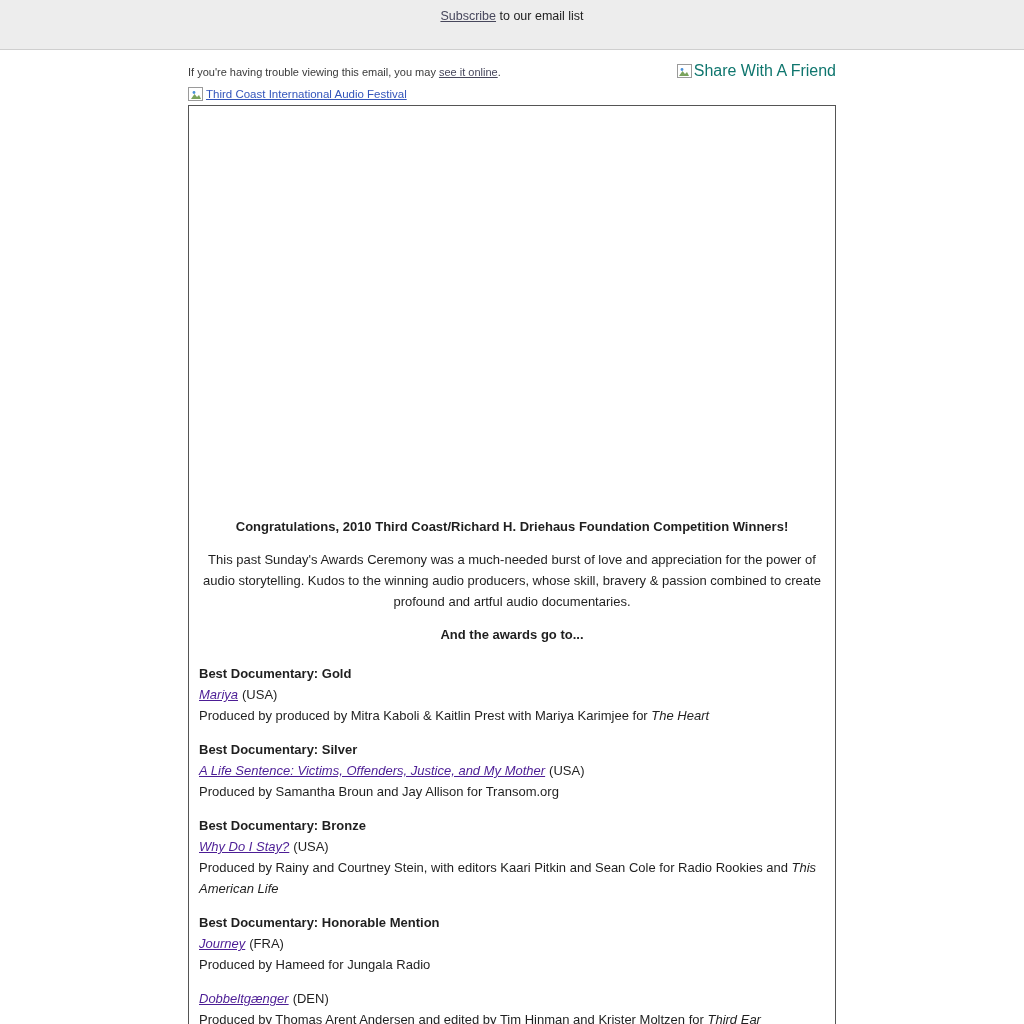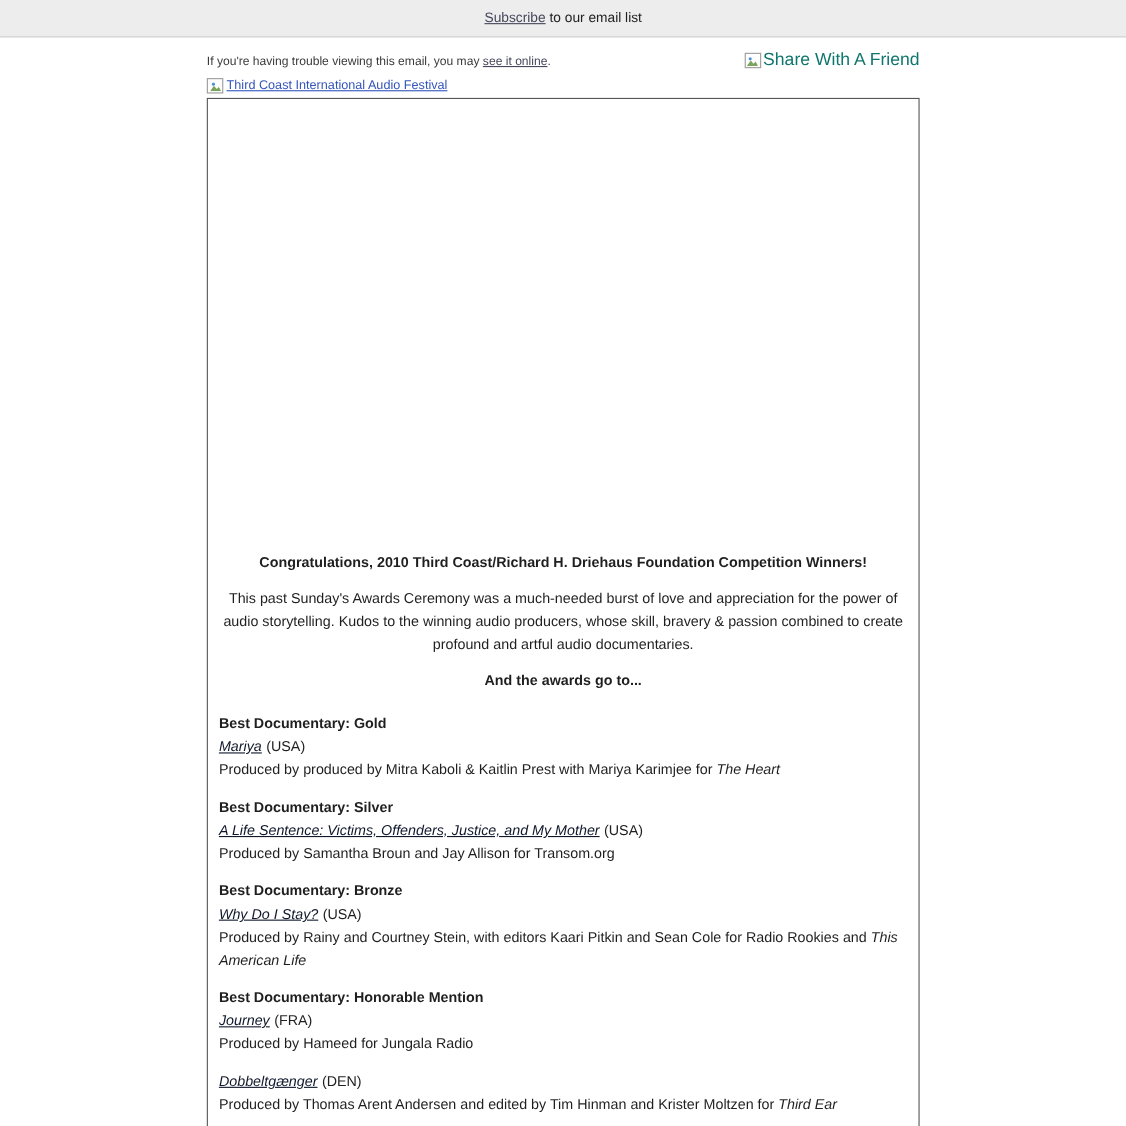--- a/index.html
+++ b/index.html
@@ -5,21 +5,21 @@
   * { margin:0; padding:0; box-sizing:border-box; }
   html,body {
     width:1024px; height:1024px; overflow:hidden;
     background:#ffffff; color:#1f1f1f;
     font-family:"Liberation Sans", sans-serif;
   }
   a { cursor:pointer; }
 
   
   .topbar {
-    height:34px; background:#ededed; border-bottom:1px solid #cfcfcf;
+    height:50px; background:#ededed; border-bottom:1px solid #cfcfcf;
     text-align:center; line-height:33px; font-size:12.5px; color:#222;
   }
   .topbar a { color:#47475c; text-decoration:underline; }
 
   
   .page { width:648px; margin:0 0 0 188px; }
 
   .preheader {
     display:flex; justify-content:space-between; align-items:flex-start;
     margin-top:12px;
@@ -43,21 +43,21 @@
   }
   .banner-space { height:410px; }
 
   .heading { font-size:13px; font-weight:bold; text-align:center; padding:0 8px; margin-bottom:12px; }
   .intro   { text-align:center; padding:0 14px; margin-bottom:12px; }
   .lead    { font-weight:bold; text-align:center; margin-bottom:18px; }
 
   .awards { padding:0 10px; }
   .award  { margin-bottom:13px; }
   .award .cat { font-weight:bold; }
-  .award a.title { color:#0f172a; font-style:italic; text-decoration:underline; }
+  .award a.title { color:#4c1d95; font-style:italic; text-decoration:underline; }
   .country { margin-left:4px; }
   .credit i { font-style:italic; }
 </style>
 </head>
 <body>
 
 <div class="topbar">
   <a>Subscribe</a><span> to our email list</span>
 </div>
 

